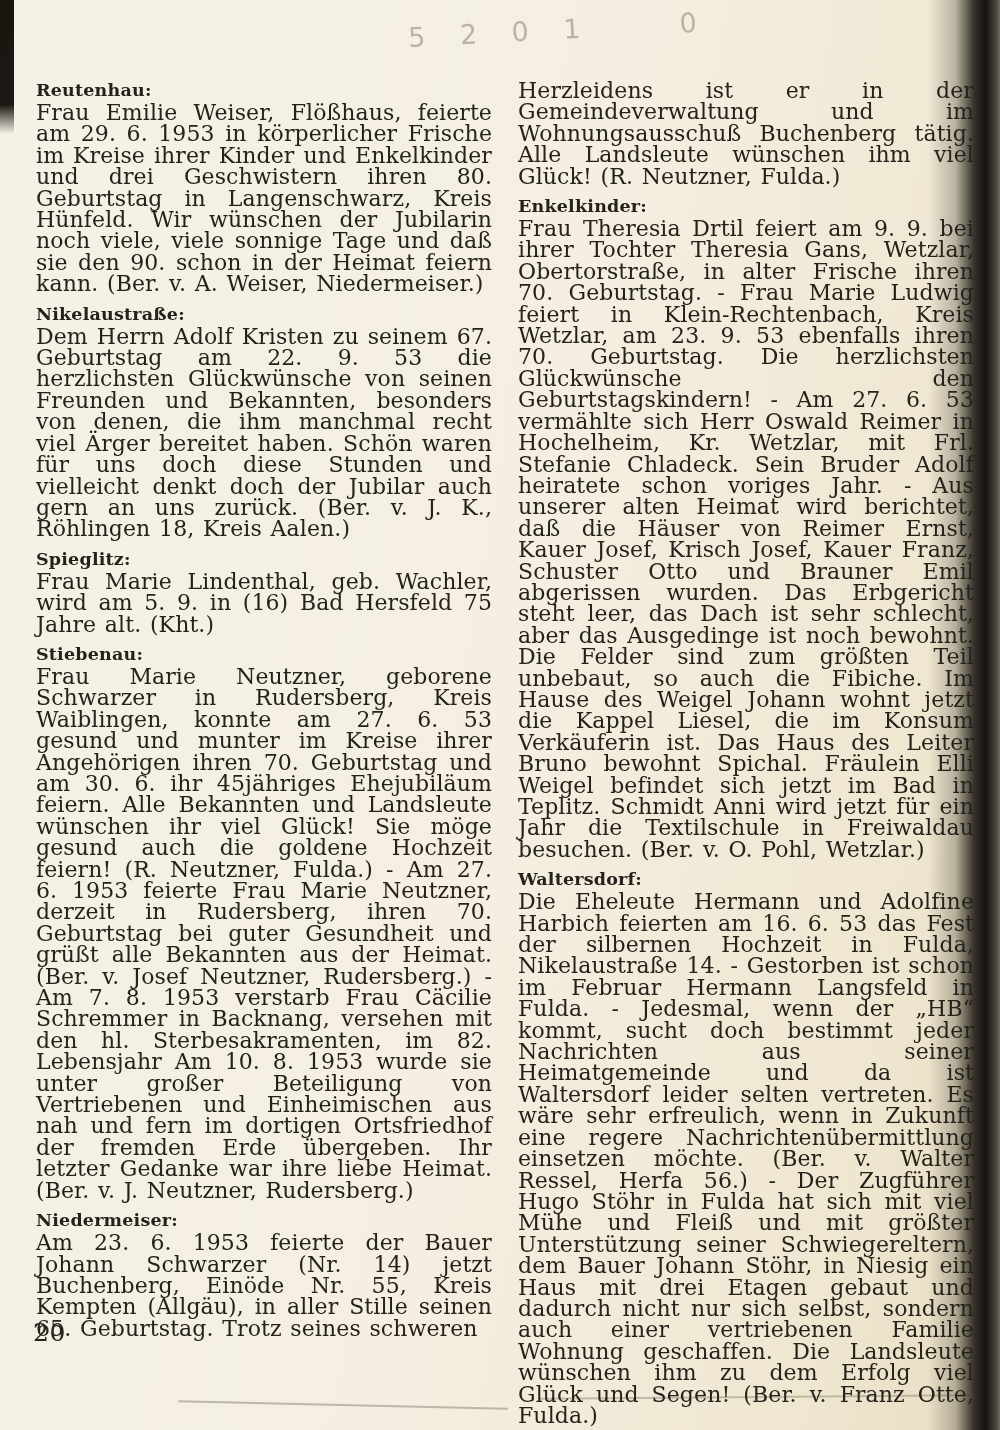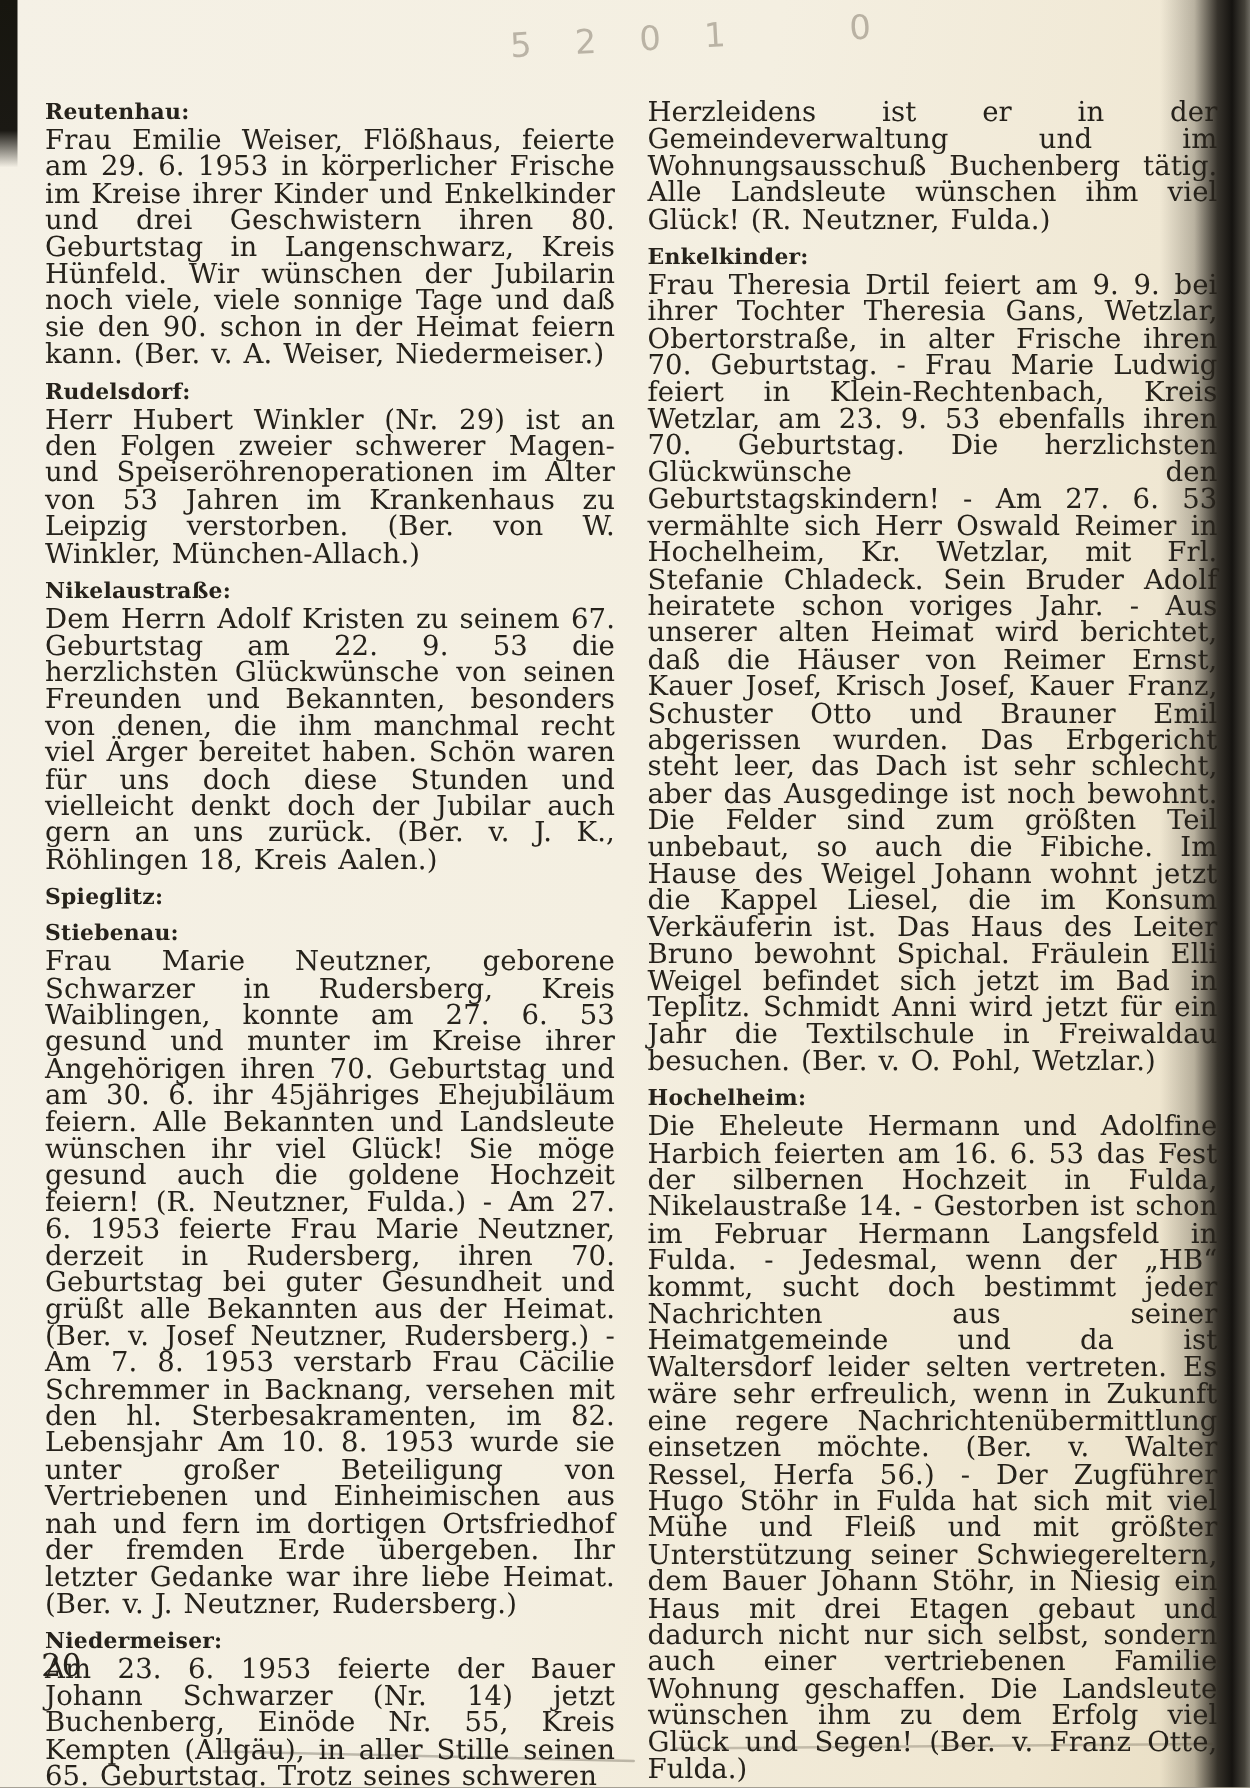--- a/index.html
+++ b/index.html
@@ -59,50 +59,47 @@
   <div class="stamp">5 2 0 1    0</div>
 
   <div class="content">
 
     <div class="col">
       <section class="article">
         <h3 class="head">Reutenhau:</h3>
         <p class="body">Frau Emilie Weiser, Flößhaus, feierte am 29. 6. 1953 in körperlicher Frische im Kreise ihrer Kinder und Enkelkinder und drei Geschwistern ihren 80. Geburtstag in Langenschwarz, Kreis Hünfeld. Wir wünschen der Jubilarin noch viele, viele sonnige Tage und daß sie den 90. schon in der Heimat feiern kann. (Ber. v. A. Weiser, Niedermeiser.)</p>
       </section>
       <section class="article">
-        <h3 class="head">Rudelsdorf:</h3>
-        <p class="body">Herr Hubert Winkler (Nr. 29) ist an den Folgen zweier schwerer Magen- und Speiseröhrenoperationen im Alter von 53 Jahren im Krankenhaus zu Leipzig verstorben. (Ber. von W. Winkler, München-Allach.)</p>
-      </section>
-      <section class="article">
         <h3 class="head">Nikelaustraße:</h3>
         <p class="body">Dem Herrn Adolf Kristen zu seinem 67. Geburtstag am 22. 9. 53 die herzlichsten Glückwünsche von seinen Freunden und Bekannten, besonders von denen, die ihm manchmal recht viel Ärger bereitet haben. Schön waren für uns doch diese Stunden und vielleicht denkt doch der Jubilar auch gern an uns zurück. (Ber. v. J. K., Röhlingen 18, Kreis Aalen.)</p>
       </section>
       <section class="article">
         <h3 class="head">Spieglitz:</h3>
+        <p class="body">Frau Marie Lindenthal, geb. Wachler, wird am 5. 9. in (16) Bad Hersfeld 75 Jahre alt. (Kht.)</p>
       </section>
       <section class="article">
         <h3 class="head">Stiebenau:</h3>
         <p class="body">Frau Marie Neutzner, geborene Schwarzer in Rudersberg, Kreis Waiblingen, konnte am 27. 6. 53 gesund und munter im Kreise ihrer Angehörigen ihren 70. Geburtstag und am 30. 6. ihr 45jähriges Ehejubiläum feiern. Alle Bekannten und Landsleute wünschen ihr viel Glück! Sie möge gesund auch die goldene Hochzeit feiern! (R. Neutzner, Fulda.) - Am 27. 6. 1953 feierte Frau Marie Neutzner, derzeit in Rudersberg, ihren 70. Geburtstag bei guter Gesundheit und grüßt alle Bekannten aus der Heimat. (Ber. v. Josef Neutzner, Rudersberg.) - Am 7. 8. 1953 verstarb Frau Cäcilie Schremmer in Backnang, versehen mit den hl. Sterbesakramenten, im 82. Lebensjahr Am 10. 8. 1953 wurde sie unter großer Beteiligung von Vertriebenen und Einheimischen aus nah und fern im dortigen Ortsfriedhof der fremden Erde übergeben. Ihr letzter Gedanke war ihre liebe Heimat. (Ber. v. J. Neutzner, Rudersberg.)</p>
       </section>
       <section class="article">
         <h3 class="head">Niedermeiser:</h3>
         <p class="body">Am 23. 6. 1953 feierte der Bauer Johann Schwarzer (Nr. 14) jetzt Buchenberg, Einöde Nr. 55, Kreis Kempten (Allgäu), in aller Stille seinen 65. Geburtstag. Trotz seines schweren</p>
       </section>
     </div>
 
     <div class="col">
       <section class="article">
         <p class="body">Herzleidens ist er in der Gemeindeverwaltung und im Wohnungsausschuß Buchenberg tätig. Alle Landsleute wünschen ihm viel Glück! (R. Neutzner, Fulda.)</p>
       </section>
       <section class="article">
         <h3 class="head">Enkelkinder:</h3>
         <p class="body">Frau Theresia Drtil feiert am 9. 9. bei ihrer Tochter Theresia Gans, Wetzlar, Obertorstraße, in alter Frische ihren 70. Geburtstag. - Frau Marie Ludwig feiert in Klein-Rechtenbach, Kreis Wetzlar, am 23. 9. 53 ebenfalls ihren 70. Geburtstag. Die herzlichsten Glückwünsche den Geburtstagskindern! - Am 27. 6. 53 vermählte sich Herr Oswald Reimer in Hochelheim, Kr. Wetzlar, mit Frl. Stefanie Chladeck. Sein Bruder Adolf heiratete schon voriges Jahr. - Aus unserer alten Heimat wird berichtet, daß die Häuser von Reimer Ernst, Kauer Josef, Krisch Josef, Kauer Franz, Schuster Otto und Brauner Emil abgerissen wurden. Das Erbgericht steht leer, das Dach ist sehr schlecht, aber das Ausgedinge ist noch bewohnt. Die Felder sind zum größten Teil unbebaut, so auch die Fibiche. Im Hause des Weigel Johann wohnt jetzt die Kappel Liesel, die im Konsum Verkäuferin ist. Das Haus des Leiter Bruno bewohnt Spichal. Fräulein Elli Weigel befindet sich jetzt im Bad in Teplitz. Schmidt Anni wird jetzt für ein Jahr die Textilschule in Freiwaldau besuchen. (Ber. v. O. Pohl, Wetzlar.)</p>
       </section>
       <section class="article">
-        <h3 class="head">Hochelheim:</h3>
+        <h3 class="head">Waltersdorf:</h3>
         <p class="body">Die Eheleute Hermann und Adolfine Harbich feierten am 16. 6. 53 das Fest der silbernen Hochzeit in Fulda, Nikelaustraße 14. - Gestorben ist schon im Februar Hermann Langsfeld in Fulda. - Jedesmal, wenn der „HB“ kommt, sucht doch bestimmt jeder Nachrichten aus seiner Heimatgemeinde und da ist Waltersdorf leider selten vertreten. Es wäre sehr erfreulich, wenn in Zukunft eine regere Nachrichtenübermittlung einsetzen möchte. (Ber. v. Walter Ressel, Herfa 56.) - Der Zugführer Hugo Stöhr in Fulda hat sich mit viel Mühe und Fleiß und mit größter Unterstützung seiner Schwiegereltern, dem Bauer Johann Stöhr, in Niesig ein Haus mit drei Etagen gebaut und dadurch nicht nur sich selbst, sondern auch einer vertriebenen Familie Wohnung geschaffen. Die Landsleute wünschen ihm zu dem Erfolg viel Glück und Segen! (Ber. v. Franz Otte, Fulda.)</p>
       </section>
       <section class="article">
         <h3 class="head">Weigelsdorf:</h3>
         <p class="body">Herr Adolf Gabriel feiert am 12. 9. in Rosenheim seinen 68. Geburtstag und Herr Alois Katzer in Rosenheim am 12. 9. seinen 54. Ge-</p>
       </section>
     </div>
 
   </div>
 

